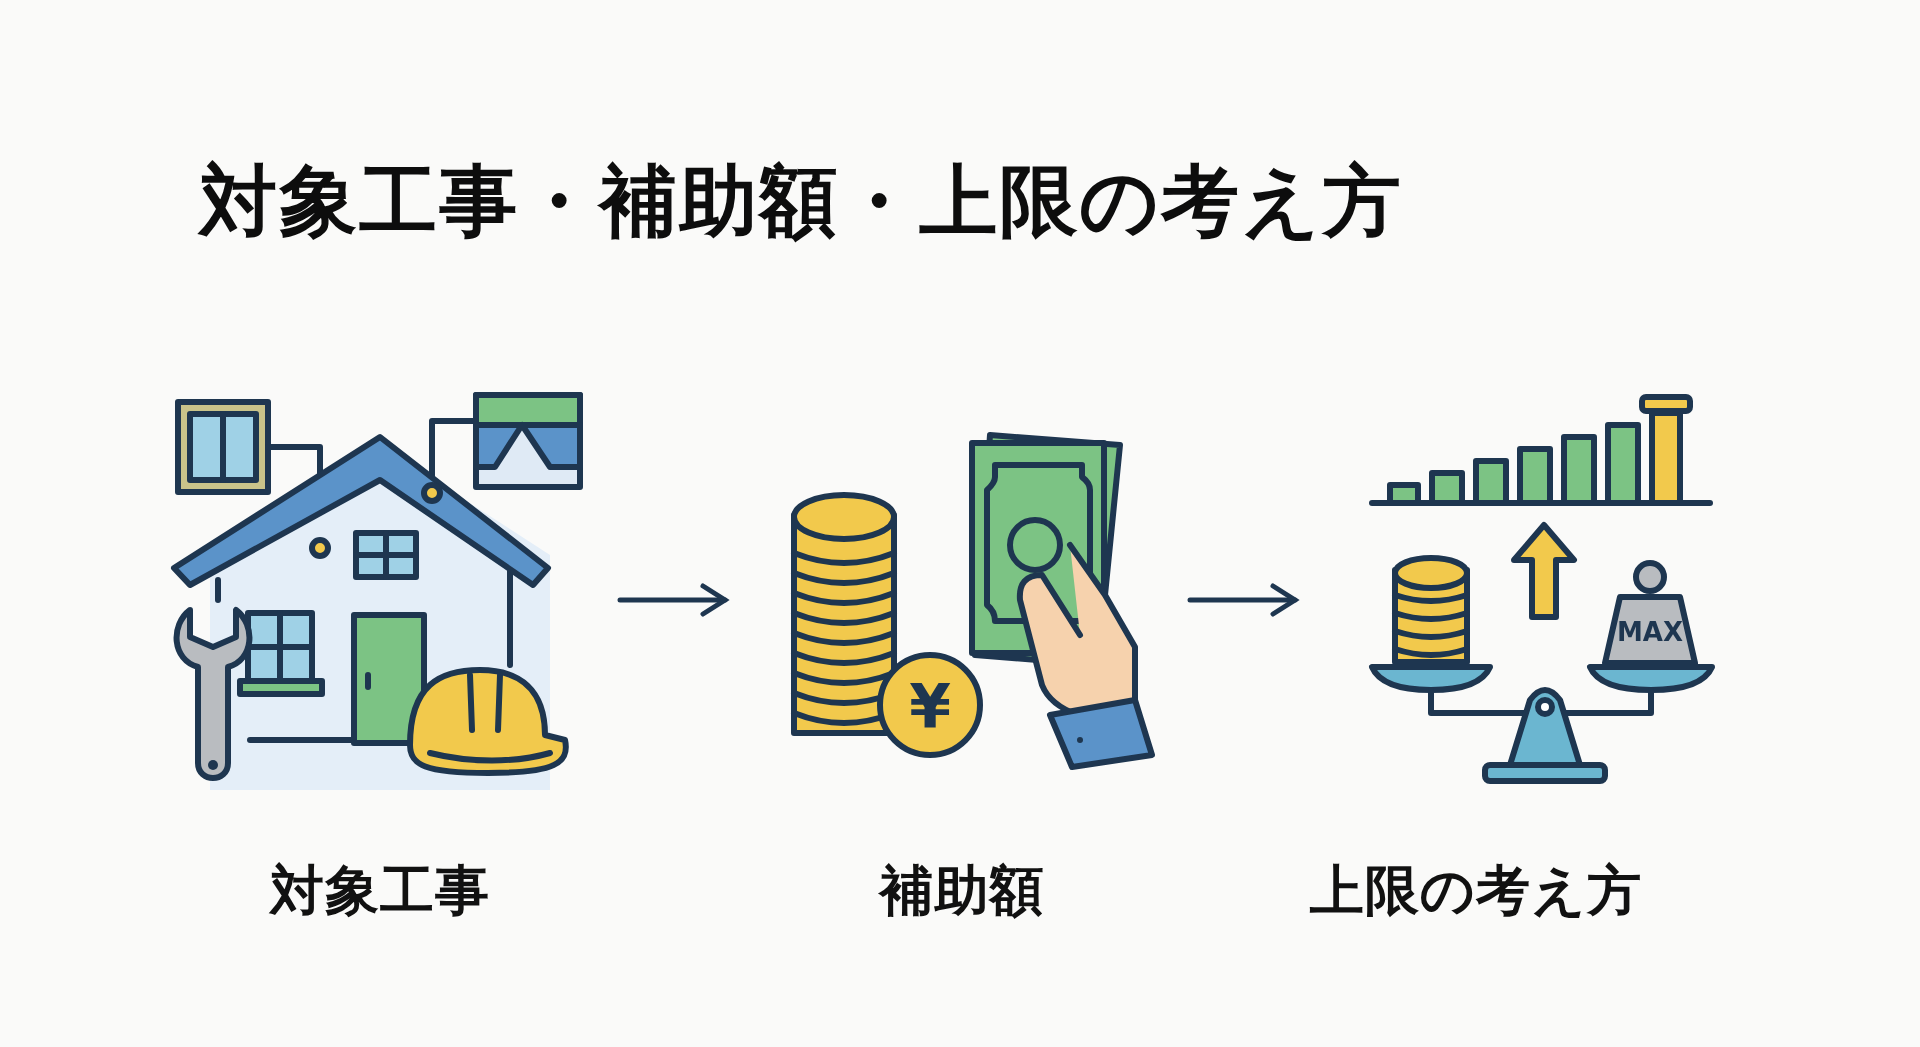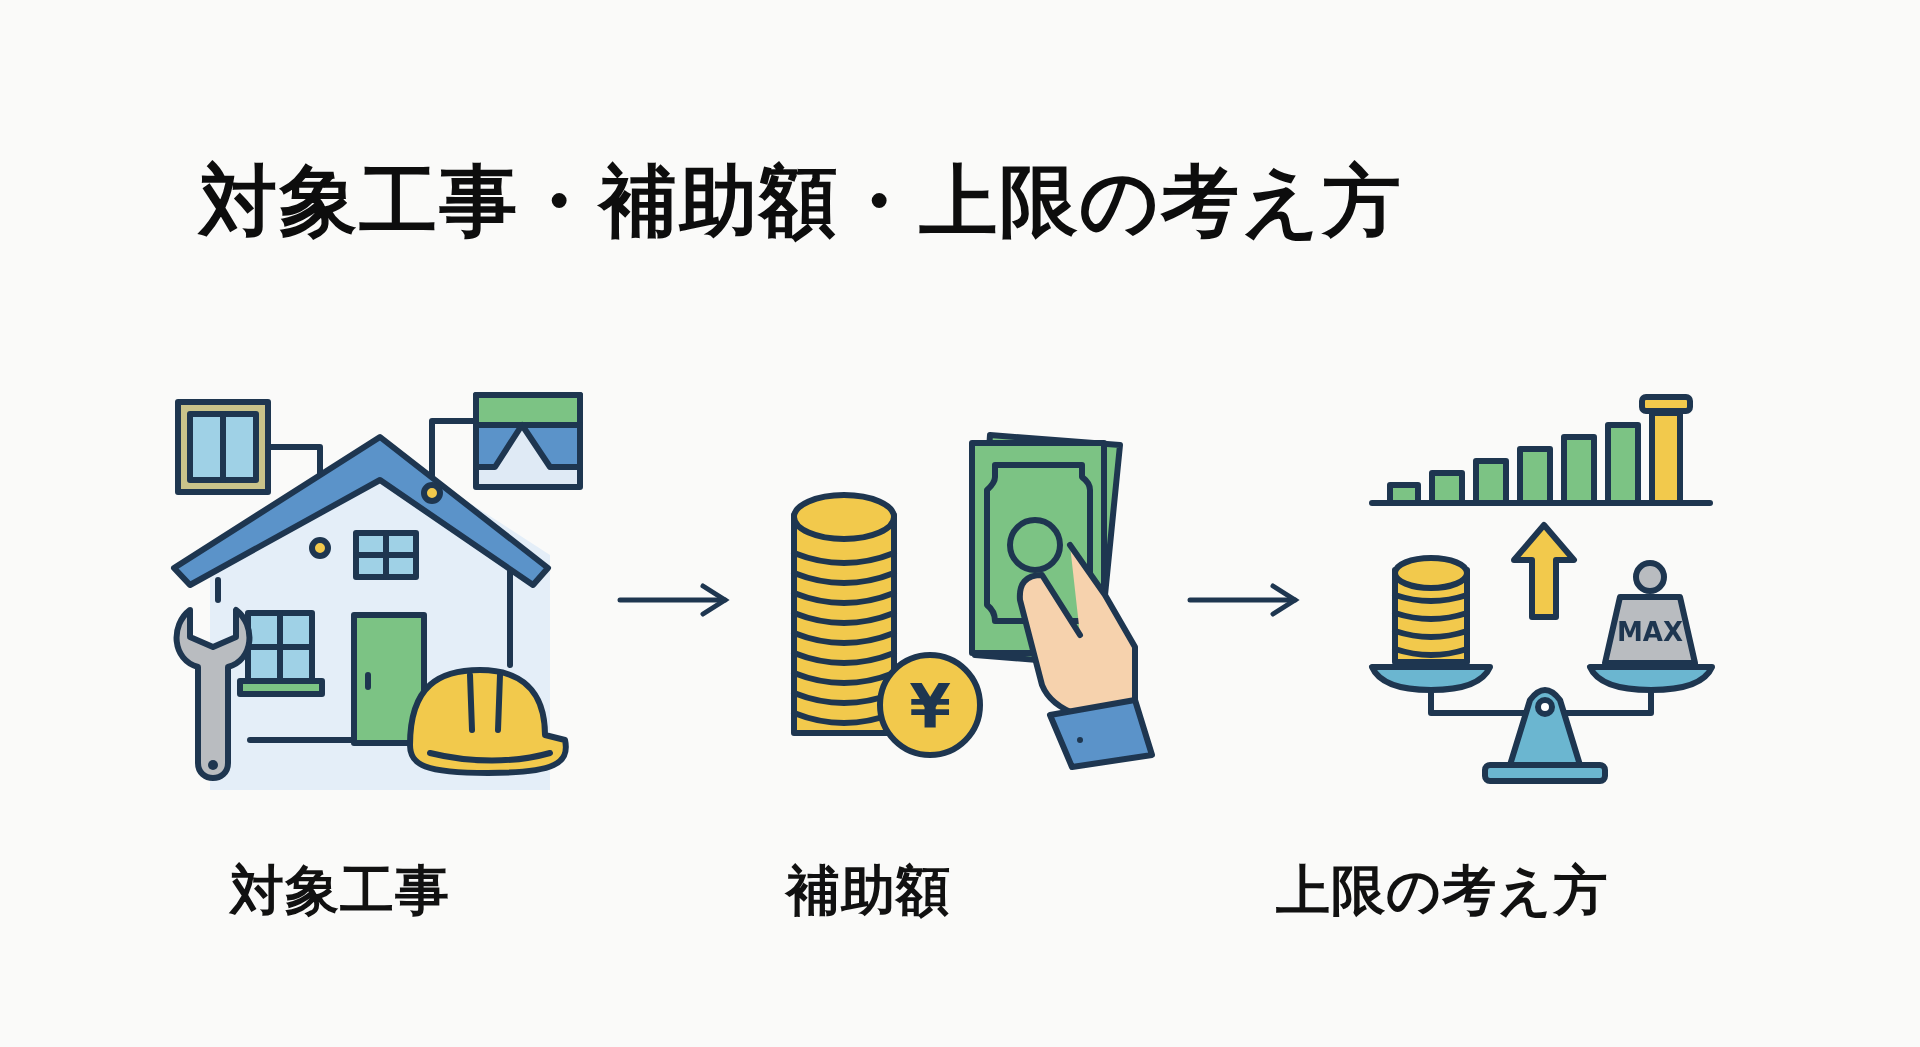--- a/index.html
+++ b/index.html
@@ -7,21 +7,21 @@
     width:1920px; height:1047px; background:#fafaf9; position:relative; overflow:hidden;
     font-family: "DejaVu Sans", "Liberation Sans", sans-serif;
     color:#111;
   }
   .title {
     position:absolute; left:0; top:150px; width:1602px; text-align:center;
     font-size:78px; font-weight:bold; letter-spacing:2px; color:#0d0d0d;
   }
   .icon { position:absolute; }
   .label {
-    position:absolute; top:855px; font-size:54px; font-weight:bold; color:#111;
+    position:absolute; top:855px; font-size:54px; font-weight:bold; text-align:center; color:#111;
     letter-spacing:1px;
   }
   .arrow { position:absolute; }
 </style>
 </head>
 <body>
 
 <div class="title">対象工事・補助額・上限の考え方</div>
 
 <svg class="icon" style="left:170px;top:385px" width="430" height="410" viewBox="0 0 430 410">
@@ -147,14 +147,14 @@
     <polyline points="81,305 81,328 301,328 301,305" fill="none"></polyline>
 
     <path d="M160,380 L180,315 Q195,295 210,315 L230,380 Z" fill="#6bb6d0"></path>
     <circle cx="195" cy="322" r="7" fill="#fff"></circle>
     <rect x="135" y="380" width="120" height="16" rx="5" fill="#6bb6d0"></rect>
   </g>
   <text x="300" y="256" text-anchor="middle" font-size="26" font-weight="bold" fill="#1e3650" font-family="DejaVu Sans, sans-serif">MAX</text>
 </svg>
 
 <div class="label" style="left:230px;width:300px">対象工事</div>
-<div class="label" style="left:786px;width:300px">補助額</div>
+<div class="label" style="left:812px;width:300px">補助額</div>
 <div class="label" style="left:1276px;width:400px">上限の考え方</div>
 
 </body></html>

